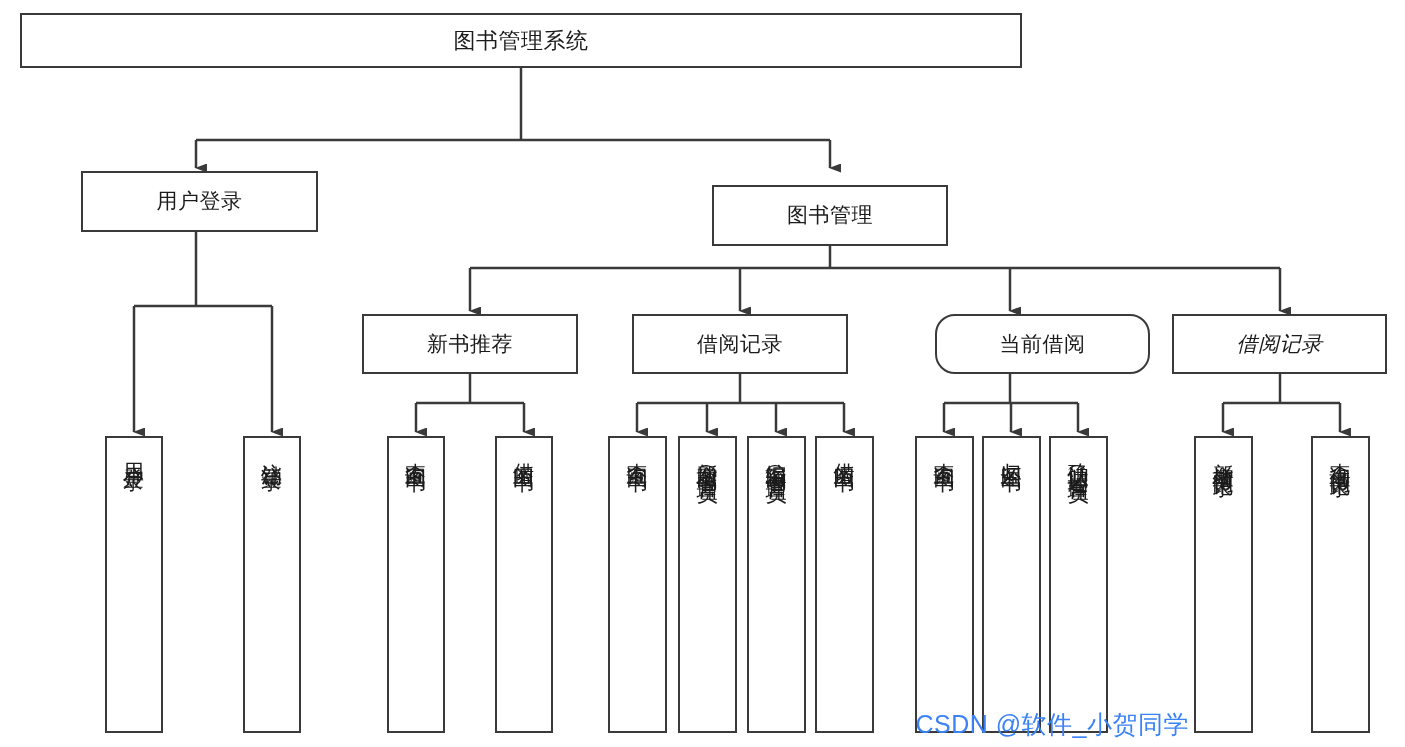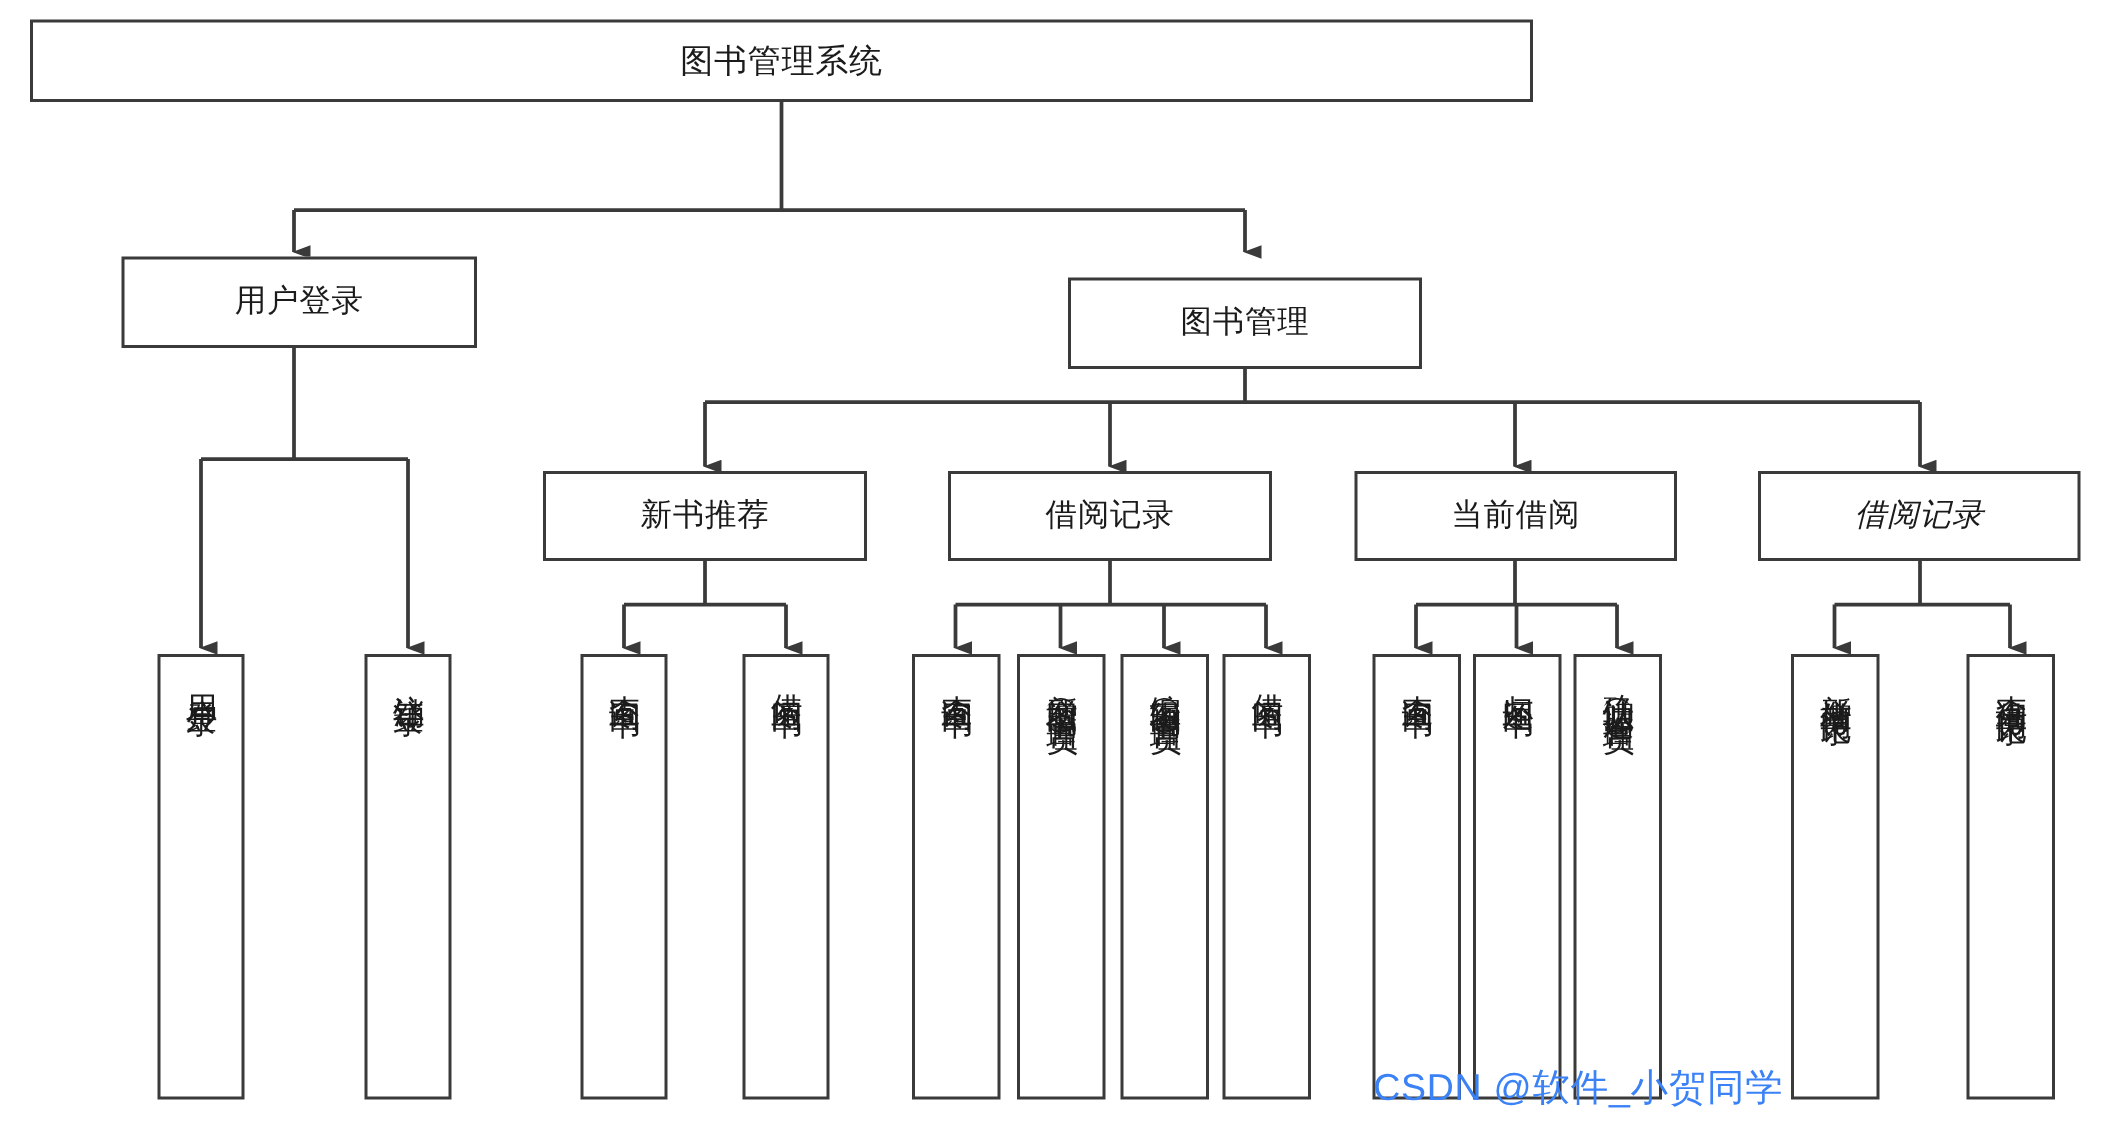--- a/index.html
+++ b/index.html
@@ -126,21 +126,21 @@
   <div class="node horiz" style="left:712px;top:185px;width:236px;height:61px;">
     <span class="label">图书管理</span>
   </div>
 
   <div class="node horiz" style="left:362px;top:314px;width:216px;height:60px;align-items:center;">
     <span class="label">新书推荐</span>
   </div>
   <div class="node horiz" style="left:632px;top:314px;width:216px;height:60px;">
     <span class="label">借阅记录</span>
   </div>
-  <div class="node horiz" style="left:903px;top:314px;width:215px;height:60px;">
+  <div class="node horiz" style="left:935px;top:314px;width:215px;height:60px;border-radius:20px;">
     <span class="label">当前借阅</span>
   </div>
   <div class="node horiz" style="left:1172px;top:314px;width:215px;height:60px;font-style:italic;">
     <span class="label">借阅记录</span>
   </div>
 
   <div class="node vert" style="left:105px;top:436px;width:58px;height:297px;">
     <span class="label">用户登录</span>
   </div>
   <div class="node vert" style="left:243px;top:436px;width:58px;height:297px;">

